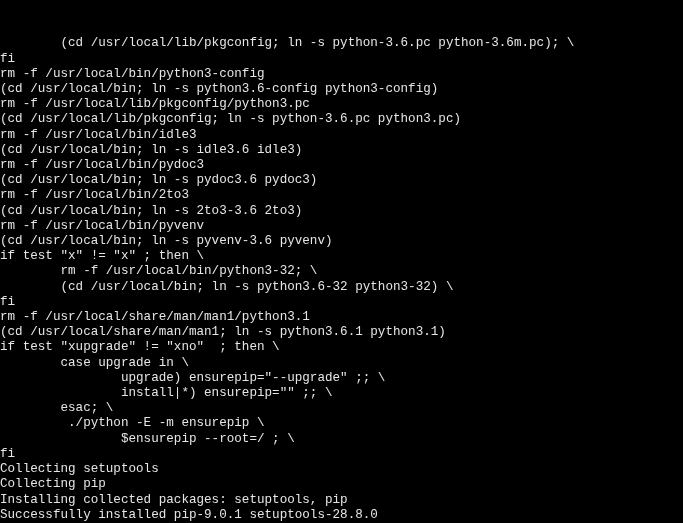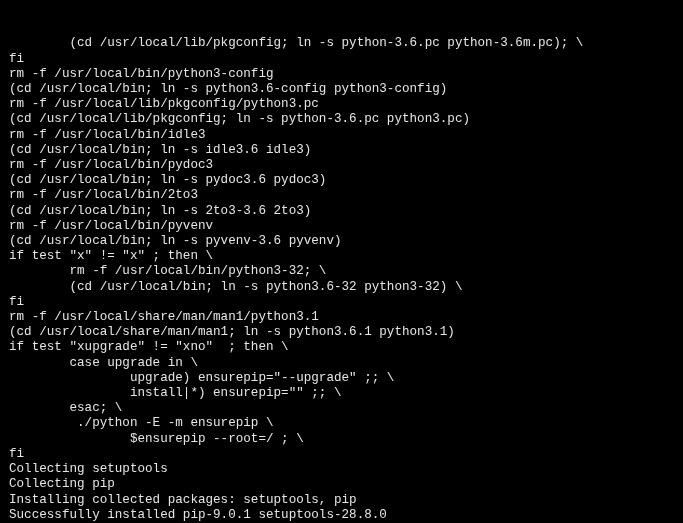--- a/index.html
+++ b/index.html
@@ -8,21 +8,21 @@
     background: #000;
     width: 683px;
     height: 523px;
     overflow: hidden;
     font-family: "Courier New", Courier, monospace;
     font-size: 12.6px;
     line-height: 15.2px;
     color: #e6e6e6;
   }
   .terminal {
-    padding: 6px 8px 8px 9px;
+    padding: 6px 8px 8px 0;
     white-space: pre;
     position: relative;
     width: 100%;
     height: 100%;
     box-sizing: border-box;
   }
   .line { display: block; }
   .watermark {
     position: absolute;
     right: 12px;

